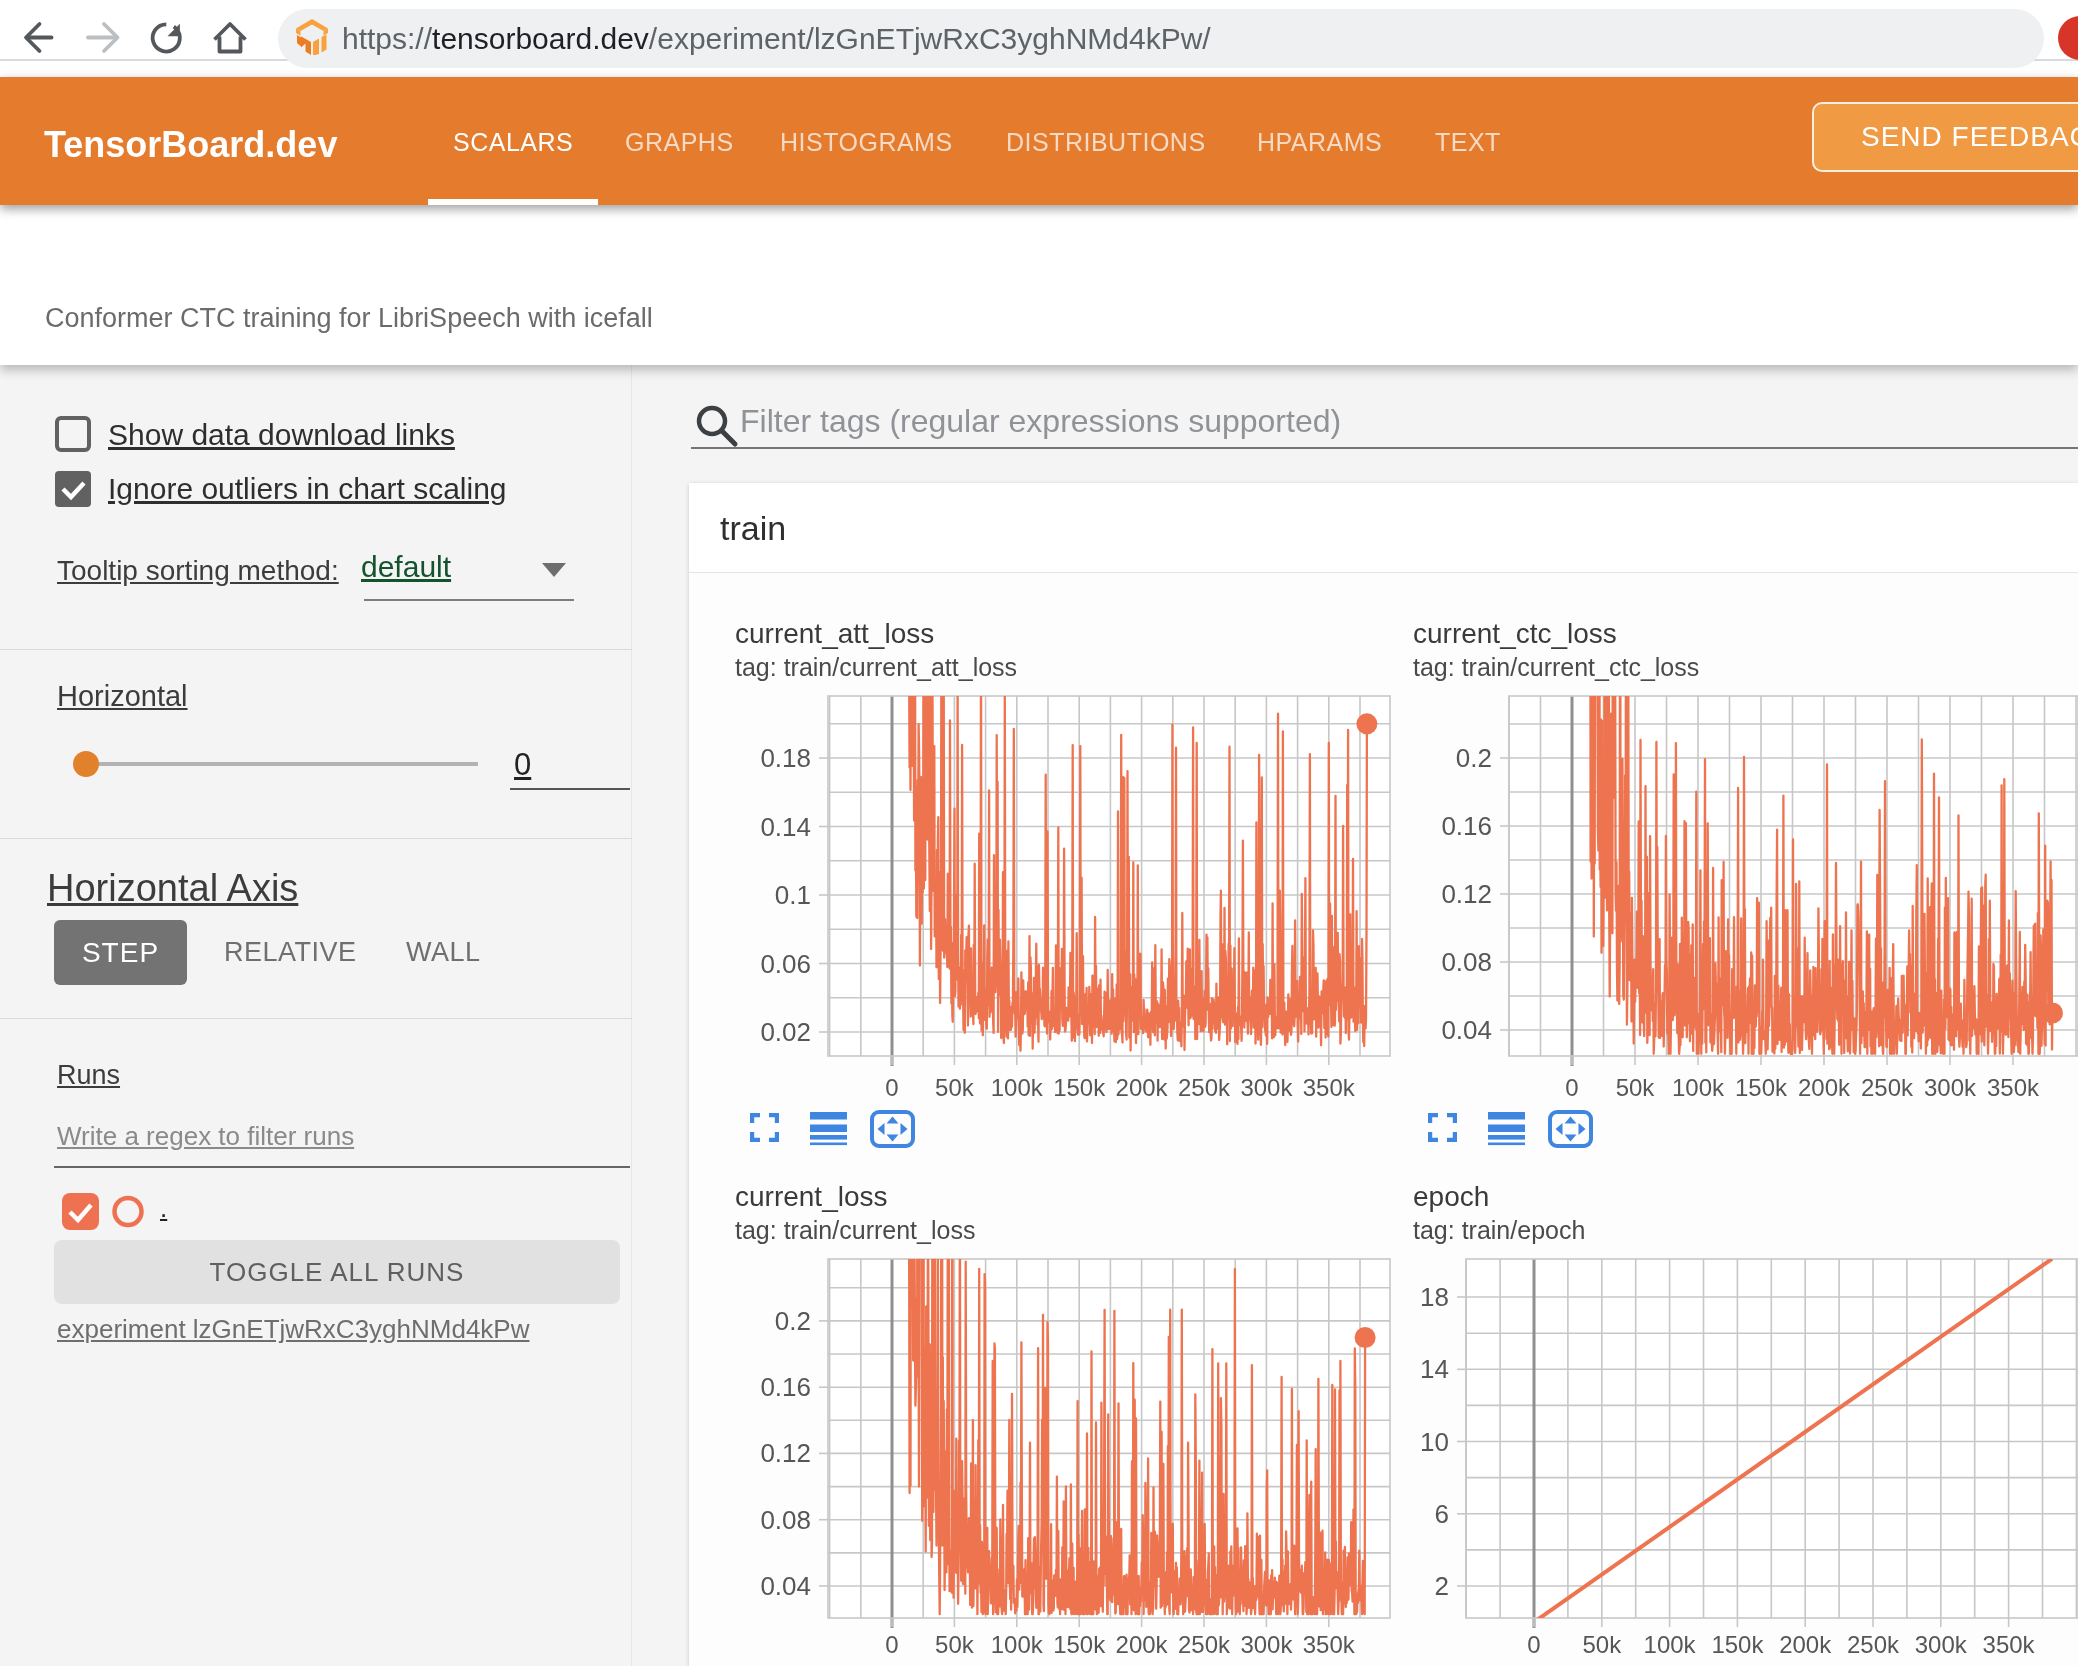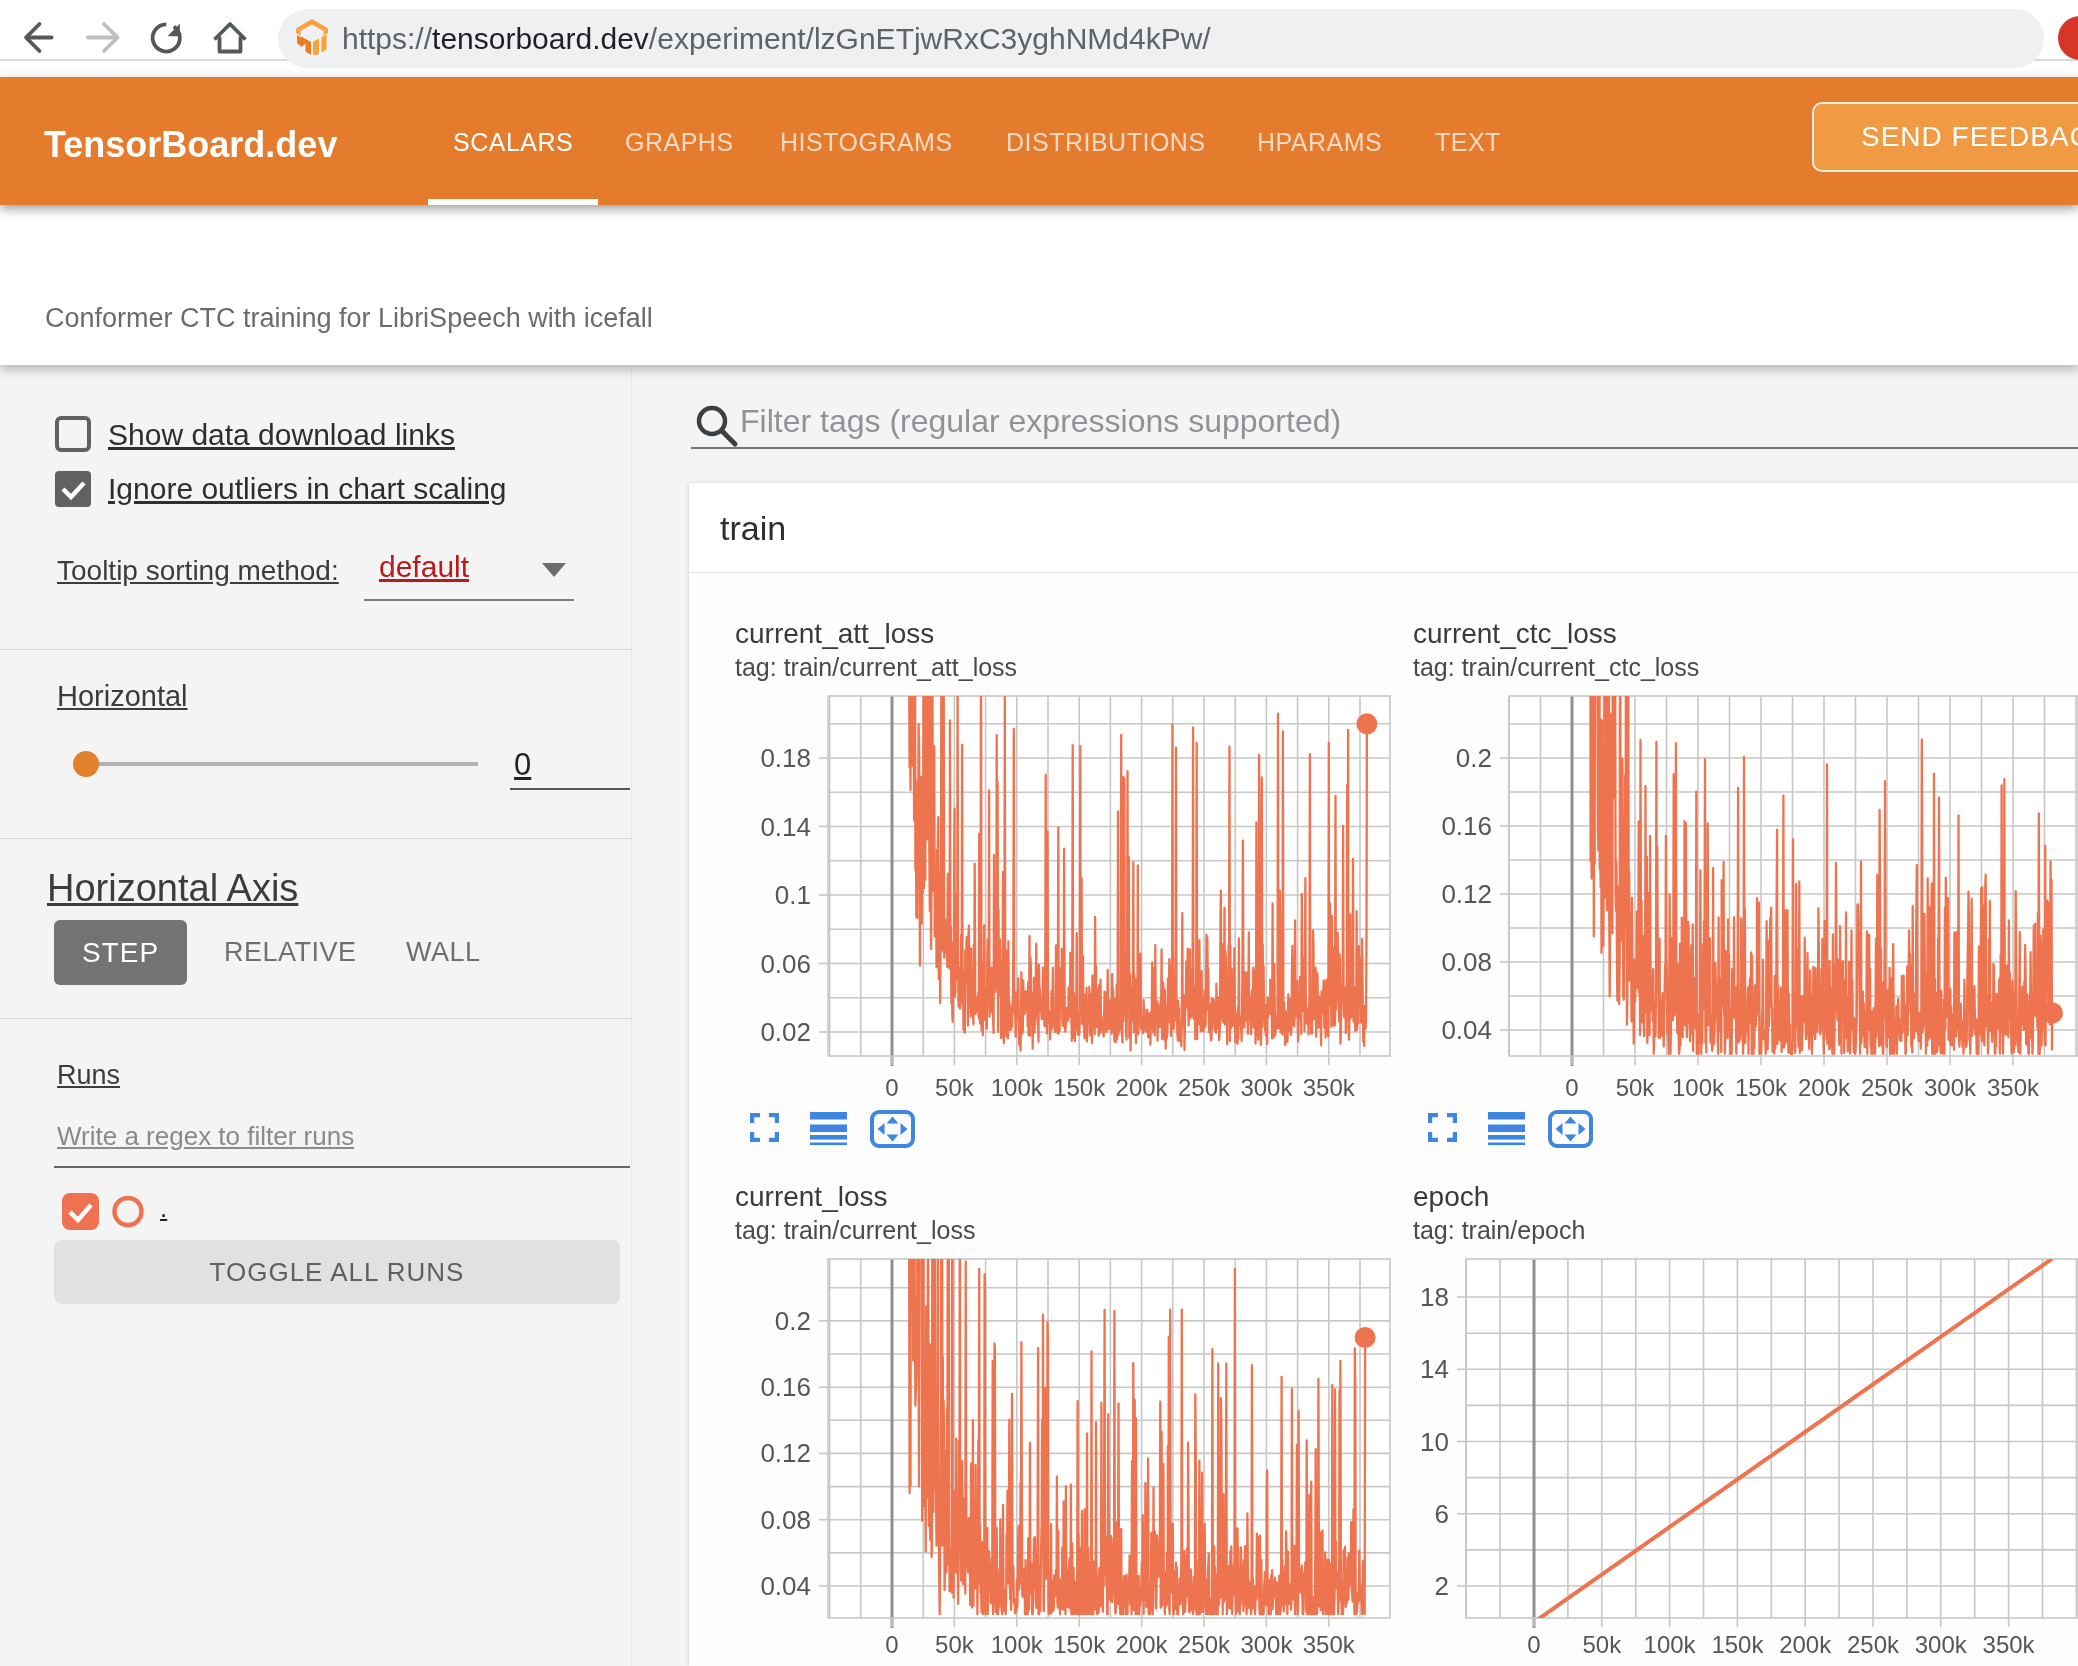--- a/index.html
+++ b/index.html
@@ -109,21 +109,21 @@
     </svg>
     <div class="sideh" style="left:108px;top:53px;color:#2e2e2e">Show data download links</div>
 
     <svg class="abs" style="left:54px;top:105px" width="38" height="38">
       <rect x="1" y="1" width="36" height="36" rx="4" fill="#616161"></rect>
       <path d="M9 19 l8 8 L30 13" stroke="#fff" stroke-width="4.5" fill="none"></path>
     </svg>
     <div class="sideh" style="left:108px;top:107px;color:#2e2e2e">Ignore outliers in chart scaling</div>
 
     <div class="sideh" style="left:57px;top:190px;font-size:28px;color:#3c3c3c">Tooltip sorting method:</div>
-    <div class="sideh" style="left:379px;top:185px;font-size:30px;color:#b91c1c">default</div>
+    <div class="sideh" style="left:361px;top:185px;font-size:30px;color:#14532d">default</div>
     <svg class="abs" style="left:540px;top:196px" width="30" height="18">
       <path d="M2 2 L14 16 L26 2 Z" fill="#6e6e6e"></path>
     </svg>
     <div class="abs" style="left:364px;top:234px;width:210px;height:2px;background:#7d7d7d"></div>
 
     <div class="divider" style="top:284px"></div>
 
     <div class="sideh" style="left:57px;top:315px;font-size:29px">Horizontal</div>
     <div class="abs" style="left:86px;top:397px;width:392px;height:3.5px;background:#b3b3b3"></div>
     <div class="abs" style="left:73px;top:386px;width:26px;height:26px;border-radius:50%;background:#e2812c"></div>
@@ -146,20 +146,21 @@
     <div class="sideh" style="left:57px;top:756px;font-size:26px;color:#8a8a8a">Write a regex to filter runs</div>
     <div class="abs" style="left:54px;top:801px;width:576px;height:2px;background:#666"></div>
     <svg class="abs" style="left:62px;top:828px" width="90" height="40">
       <rect x="0" y="0" width="37" height="37" rx="8" fill="#ee7152"></rect>
       <path d="M8 19 l8 8 L29 12" stroke="#fff" stroke-width="4.5" fill="none"></path>
       <circle cx="66" cy="18.5" r="13.5" fill="none" stroke="#ee7152" stroke-width="4.5"></circle>
     </svg>
     <div class="sideh" style="left:160px;top:828px;font-size:26px;color:#222">.</div>
     <div class="abs" style="left:54px;top:875px;width:566px;height:64px;background:#e1e1e1;border-radius:8px;
       color:#5f5f5f;font-size:26px;letter-spacing:1px;text-align:center;line-height:64px">TOGGLE ALL RUNS</div>
+    <div class="sideh" style="left:57px;top:949px;font-size:26px;color:#6e6e6e">experiment lzGnETjwRxC3yghNMd4kPw</div>
   </div>
 
   <svg class="abs" style="left:694px;top:38px" width="46" height="46">
     <circle cx="18" cy="18" r="13" fill="none" stroke="#3c4043" stroke-width="4.5"></circle>
     <path d="M28 28 L41 41" stroke="#3c4043" stroke-width="5" stroke-linecap="round"></path>
   </svg>
   <div class="abs" style="left:740px;top:38px;font-size:32px;color:#8f9296">Filter tags (regular expressions supported)</div>
   <div class="abs" style="left:691px;top:82px;width:1387px;height:2px;background:#757575"></div>
 
   <div id="card">

